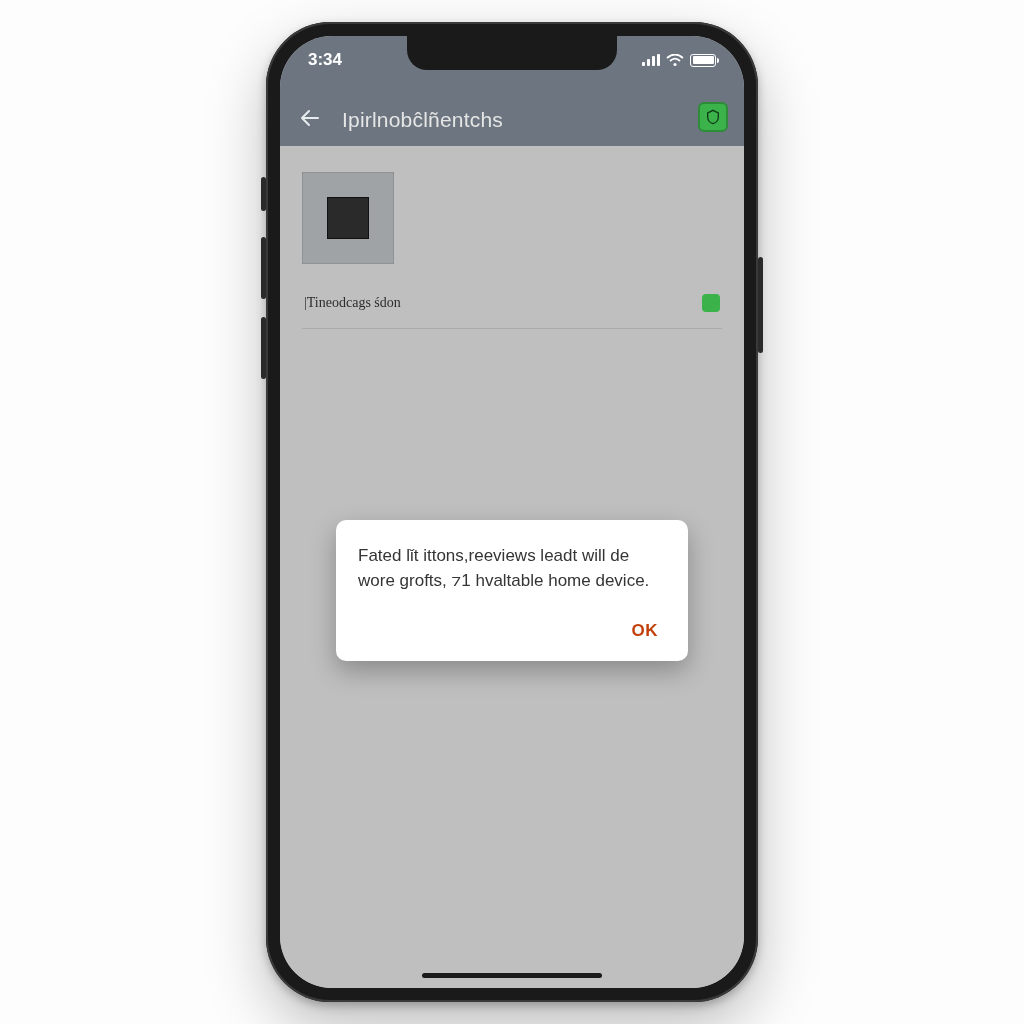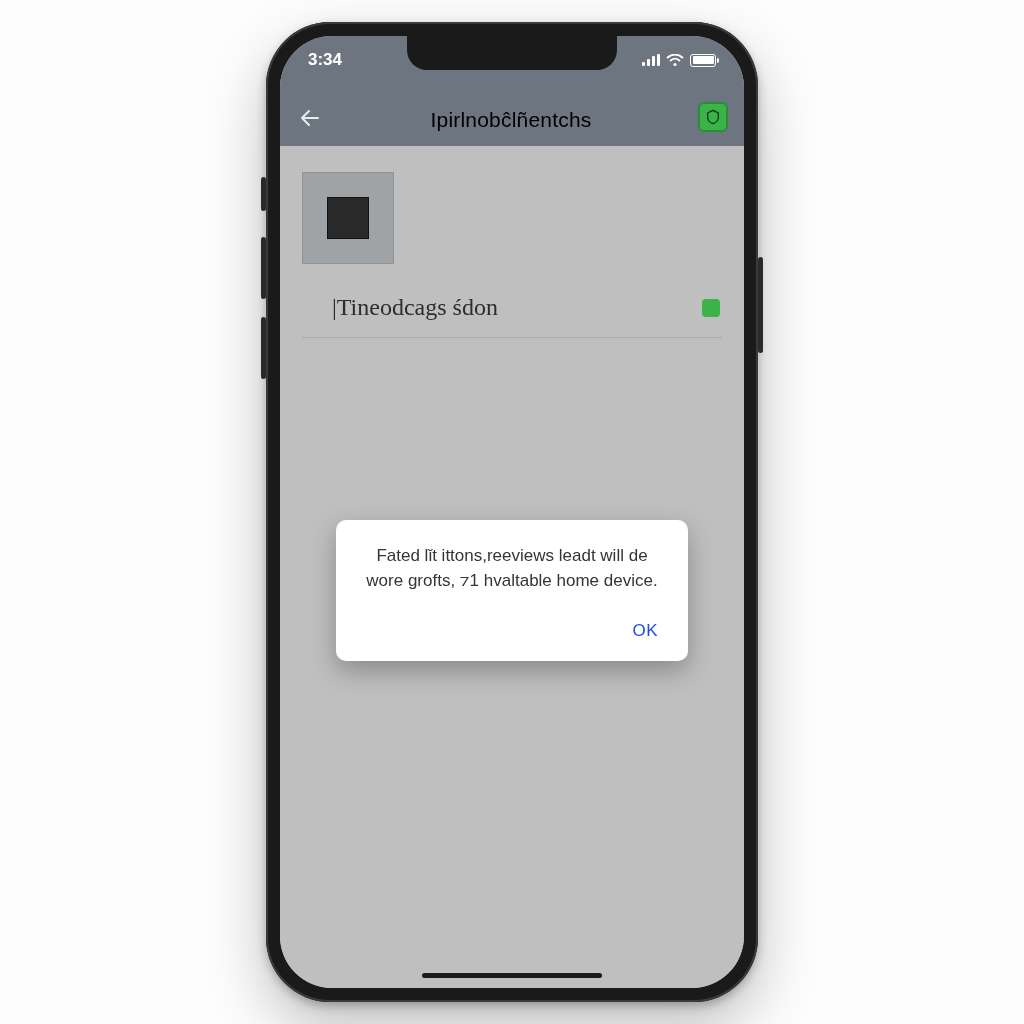--- a/index.html
+++ b/index.html
@@ -17,21 +17,20 @@
     position: relative;
     width: 492px;
     height: 980px;
     background: #1a1a1a;
     border-radius: 64px;
     padding: 14px;
     box-shadow:
       0 0 0 2px #3a3a3a inset,
       0 25px 60px rgba(0,0,0,0.25),
       0 4px 10px rgba(0,0,0,0.25);
-    text-align: center;
   }
   .btn-side {
     position: absolute;
     background: #2a2a2a;
     border-radius: 3px;
   }
   .btn-mute  { left: -5px; top: 155px; width: 5px; height: 34px; }
   .btn-volup { left: -5px; top: 215px; width: 5px; height: 62px; }
   .btn-voldn { left: -5px; top: 295px; width: 5px; height: 62px; }
   .btn-power { right:-5px; top: 235px; width: 5px; height: 96px; }
@@ -100,21 +99,21 @@
     padding: 0 16px 14px 16px;
     gap: 18px;
   }
   .back-btn {
     width: 28px; height: 28px;
     display:flex; align-items:center; justify-content:center;
     color:#e8ecef;
   }
   .header-title {
     flex: 1;
-    color: #000000;
+    color: #e5e5e5;
     font-size: 21px;
     font-weight: 400;
     letter-spacing: 0.2px;
   }
   .header-action {
     width: 30px; height: 30px;
     border-radius: 6px;
     background: #3bb24a;
     border: 2px solid #2e8c39;
     display:flex; align-items:center; justify-content:center;
@@ -138,24 +137,23 @@
     width: 42px; height: 42px;
     background:#2a2a2a;
     border:1px solid #111;
   }
   .row {
     display:flex; align-items:center; justify-content:space-between;
     padding: 30px 2px 16px 2px;
     border-bottom:1px solid #a9acae;
   }
   .row-label {
-    font-size: 24px;
+    font-size: 14px;
     color:#2d2d2d;
     font-family: Georgia, 'Times New Roman', serif;
-    margin-left: 28px;
   }
   .row-badge {
     width:18px; height:18px;
     background:#3bb24a;
     border-radius:4px;
   }
 
   
   .dialog {
     position:absolute;
@@ -169,22 +167,22 @@
   .dialog-text {
     font-size: 17px;
     line-height: 1.45;
     color:#353535;
   }
   .dialog-actions {
     display:flex; justify-content:flex-end;
     margin-top: 22px;
   }
   .ok-btn {
-    color:#1d4ed8;
-    font-weight:400;
+    color:#c2410c;
+    font-weight:700;
     font-size:17px;
     letter-spacing:0.5px;
     padding: 6px 8px;
   }
 
   
   .home-ind {
     position:absolute;
     bottom:10px; left:50%;
     transform:translateX(-50%);

